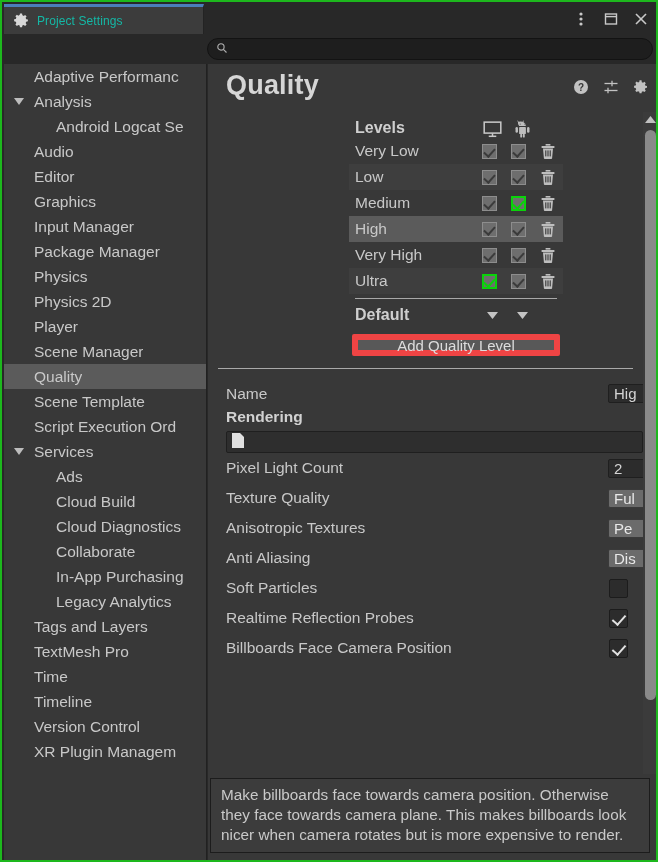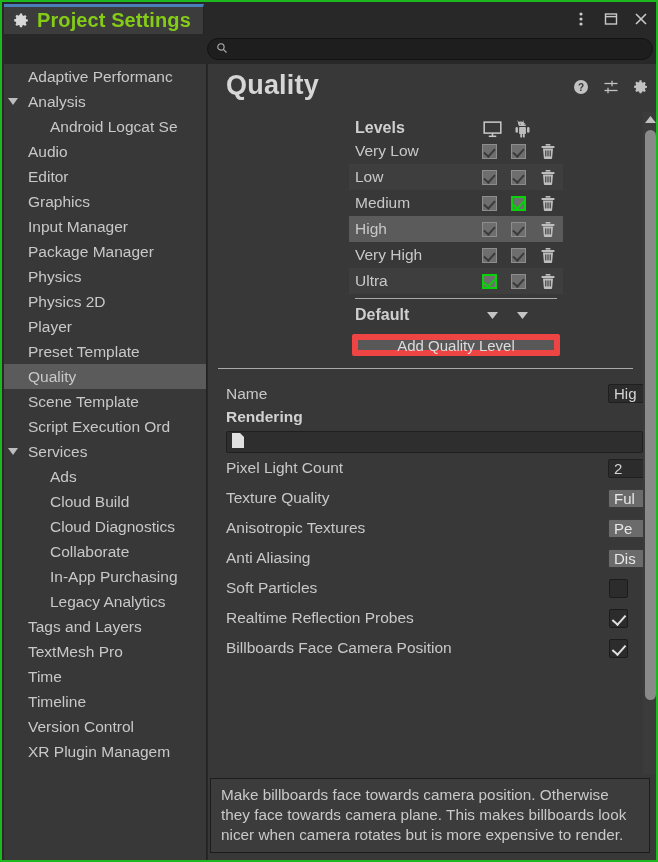--- a/index.html
+++ b/index.html
@@ -37,25 +37,24 @@
     width: 200px; height: 30px;
     background: #3c3c3c;
     border-top: 3px solid #4a7ebb;
     border-right: 1px solid #232323;
     display: flex;
     align-items: center;
     padding-left: 9px;
     gap: 7px;
   }
   #tab .tab-label {
-    color: #84cc16;
-    font-size: 20px;
+    color: #14b8a6;
+    font-size: 12px;
     letter-spacing: .1px;
     white-space: nowrap;
-    font-weight: bold;
   }
   .gear-glyph { display: inline-block; line-height: 0; }
   #winbtns {
     position: absolute;
     right: 4px; top: 0;
     height: 30px;
     display: flex;
     align-items: center;
     gap: 4px;
   }
@@ -102,20 +101,21 @@
     border-right: 1px solid #212121;
     overflow: hidden;
   }
   .tree-item {
     height: 25px;
     display: flex;
     align-items: center;
     color: #c8c8c8;
     font-size: 15.5px;
     white-space: nowrap;
+    padding-left: 6px;
   }
   .tree-item.selected { background: #5b5b5b; }
   .tw { width: 18px; flex: 0 0 18px; display: flex; align-items: center; justify-content: center; }
   .tw svg { display: block; }
   .tree-item .lbl { overflow: hidden; }
   .d0 .lbl { padding-left: 6px; }
   .d1 .lbl { padding-left: 28px; }
 
   
   #main {
@@ -457,21 +457,21 @@
         <div class="tree-item d0">
           <span class="tw"></span>
           <span class="lbl">Physics 2D</span>
         </div>
         <div class="tree-item d0">
           <span class="tw"></span>
           <span class="lbl">Player</span>
         </div>
         <div class="tree-item d0">
           <span class="tw"></span>
-          <span class="lbl">Preset Template</span>
+          <span class="lbl">Scene Manager</span>
         </div>
         <div class="tree-item d0 selected">
           <span class="tw"></span>
           <span class="lbl">Quality</span>
         </div>
         <div class="tree-item d0">
           <span class="tw"></span>
           <span class="lbl">Scene Template</span>
         </div>
         <div class="tree-item d0">

